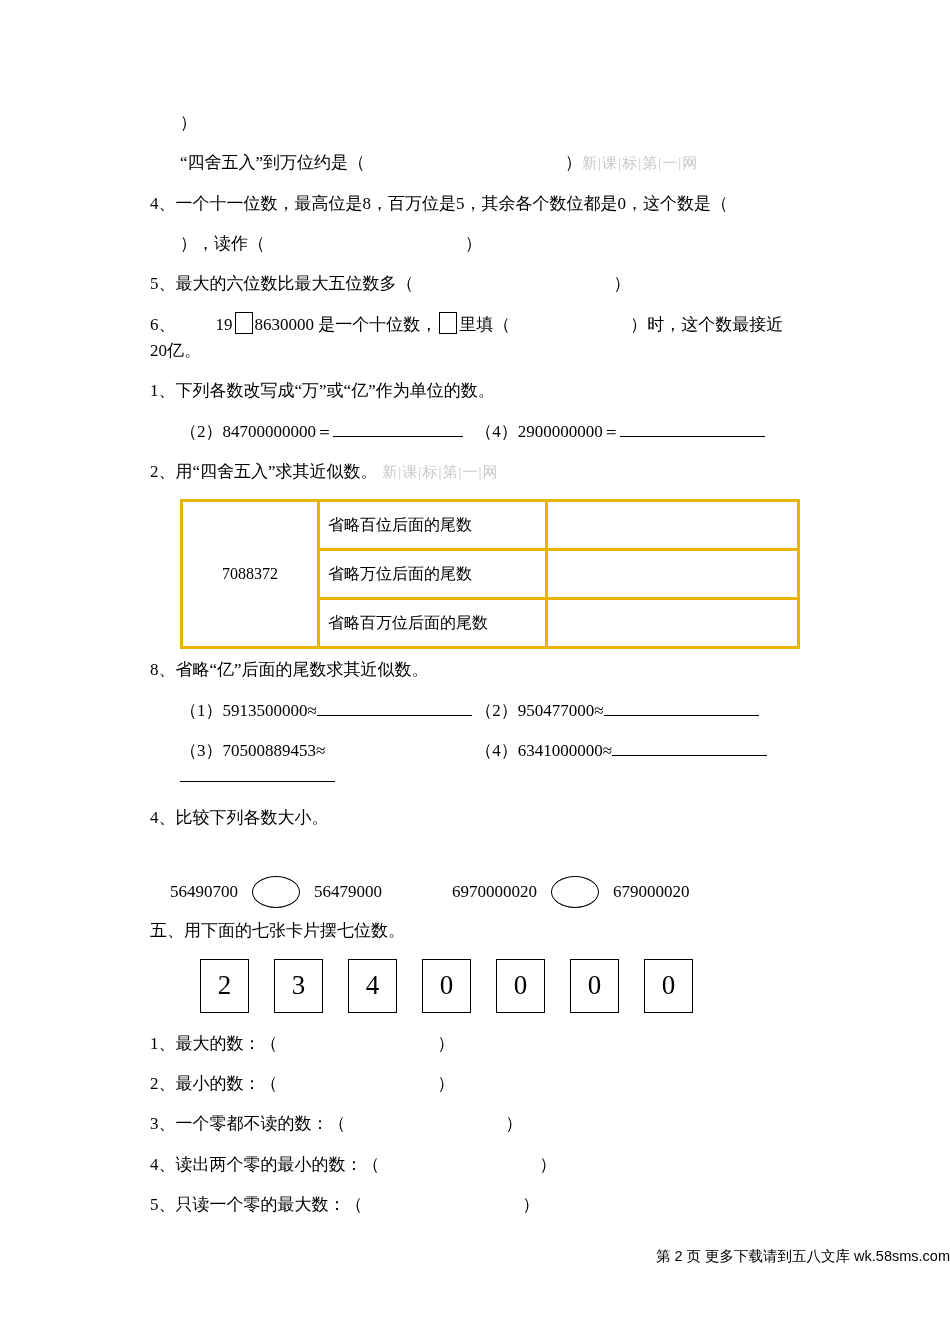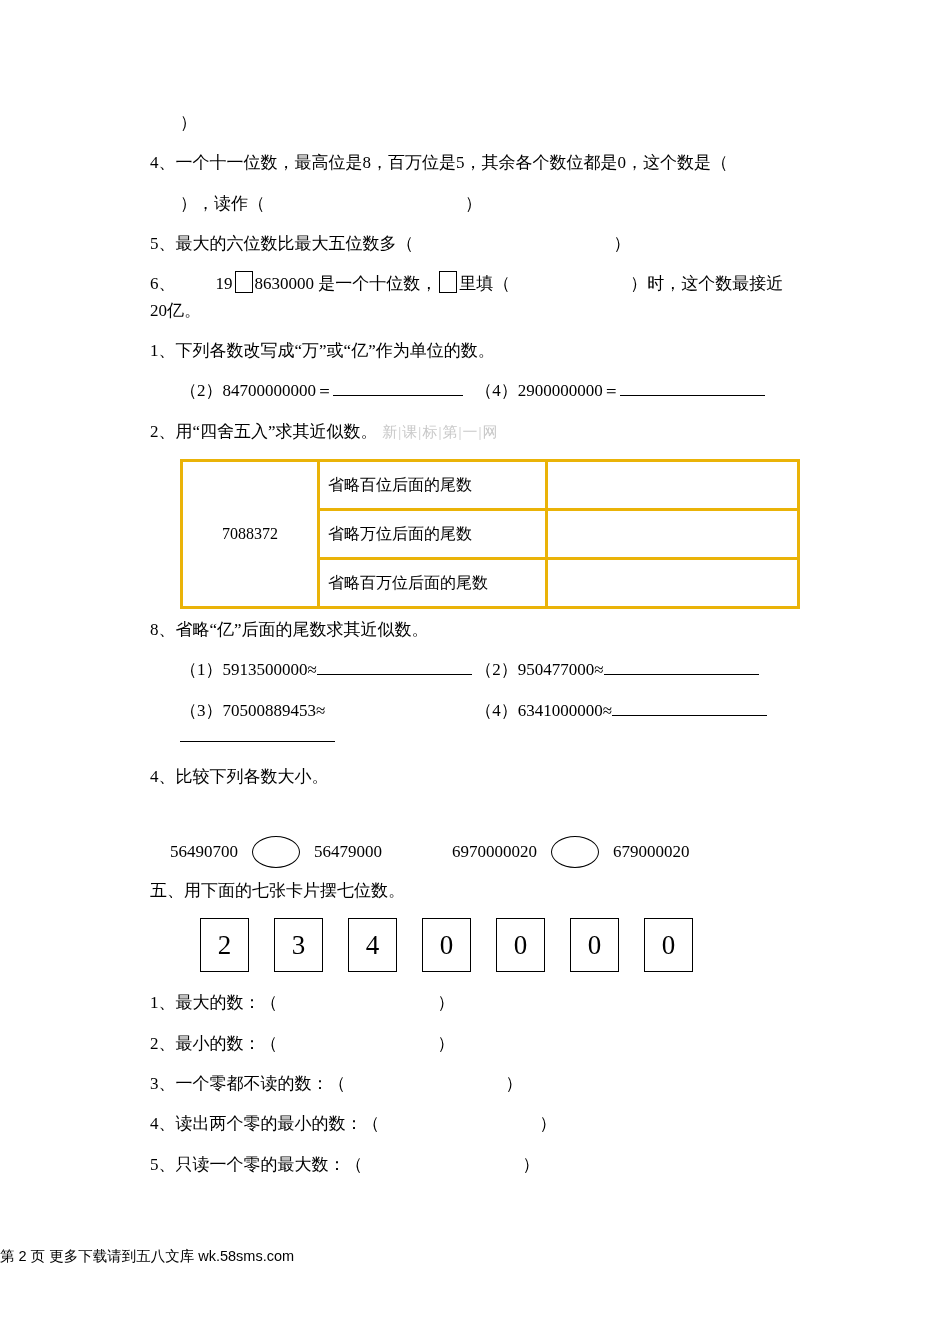--- a/index.html
+++ b/index.html
@@ -101,21 +101,21 @@
     justify-content: center;
     font-size: 27px;
     font-family: "Liberation Serif", serif;
   }
 
   .footer {
     position: absolute;
     left: 0;
     right: 0;
     bottom: 78px;
-    text-align: left;
+    text-align: right;
     font-size: 14.5px;
     font-family: "Liberation Sans", sans-serif;
   }
   .cmp-row {
     margin-left: 20px;
     font-size: 17px;
     display: flex;
     align-items: center;
     margin-top: 45px;
   }
@@ -123,20 +123,21 @@
   .sp40 { display: inline-block; width: 40px; }
   .sp70 { display: inline-block; width: 70px; }
 </style>
 </head>
 <body>
 
 <div class="page">
 
   <p class="line sub">）</p>
 
+  <p class="line sub"><span>“四舍五入”到万位约是（</span><span class="blank-lg"></span><span>）</span><span class="watermark"><span>新</span><span class="wm-sep">|</span><span>课</span><span class="wm-sep">|</span><span>标</span><span class="wm-sep">|</span><span>第</span><span class="wm-sep">|</span><span>一</span><span class="wm-sep">|</span><span>网</span></span></p>
 
   <p class="line"><span>4、一个十一位数，最高位是8，百万位是5，其余各个数位都是0，这个数是（</span></p>
   <p class="line sub"><span>），读作（</span><span class="blank-lg"></span><span>）</span></p>
 
   <p class="line"><span>5、最大的六位数比最大五位数多（</span><span class="blank-lg"></span><span>）</span></p>
 
   <p class="line"><span>6、</span><span class="sp40"></span><span>19</span><span class="box-empty"></span><span>8630000 是一个十位数，</span><span class="box-empty"></span><span>里填（</span><span class="blank-sm"></span><span>）时，这个数最接近20亿。</span></p>
 
 
   <p class="line">1、下列各数改写成“万”或“亿”作为单位的数。</p>

